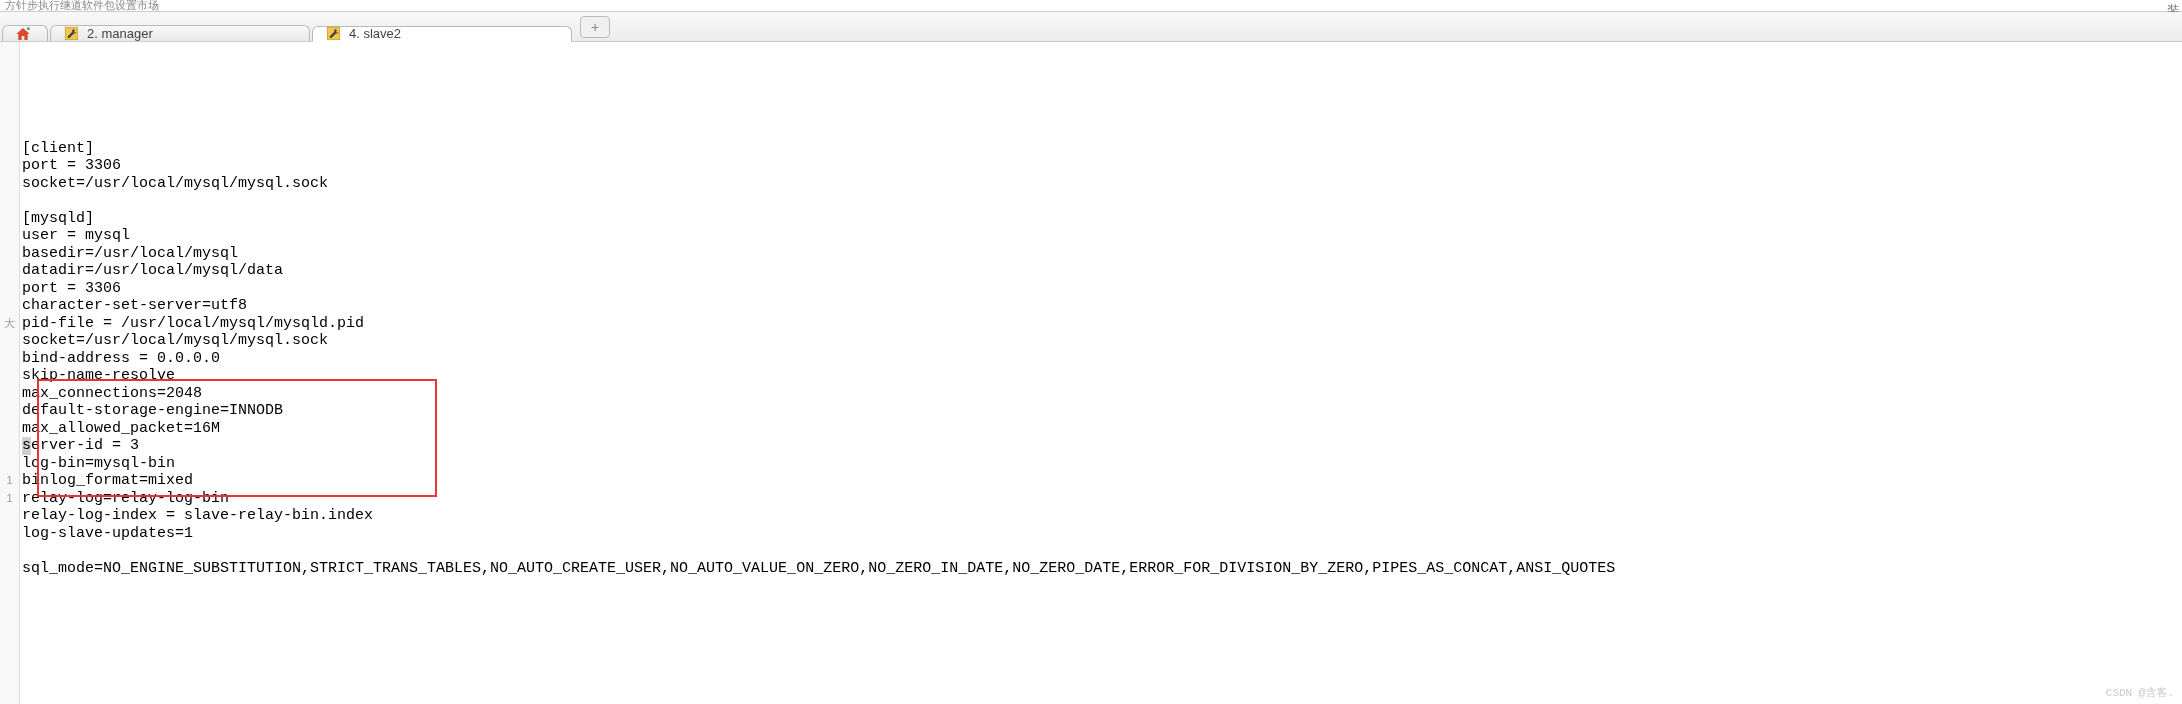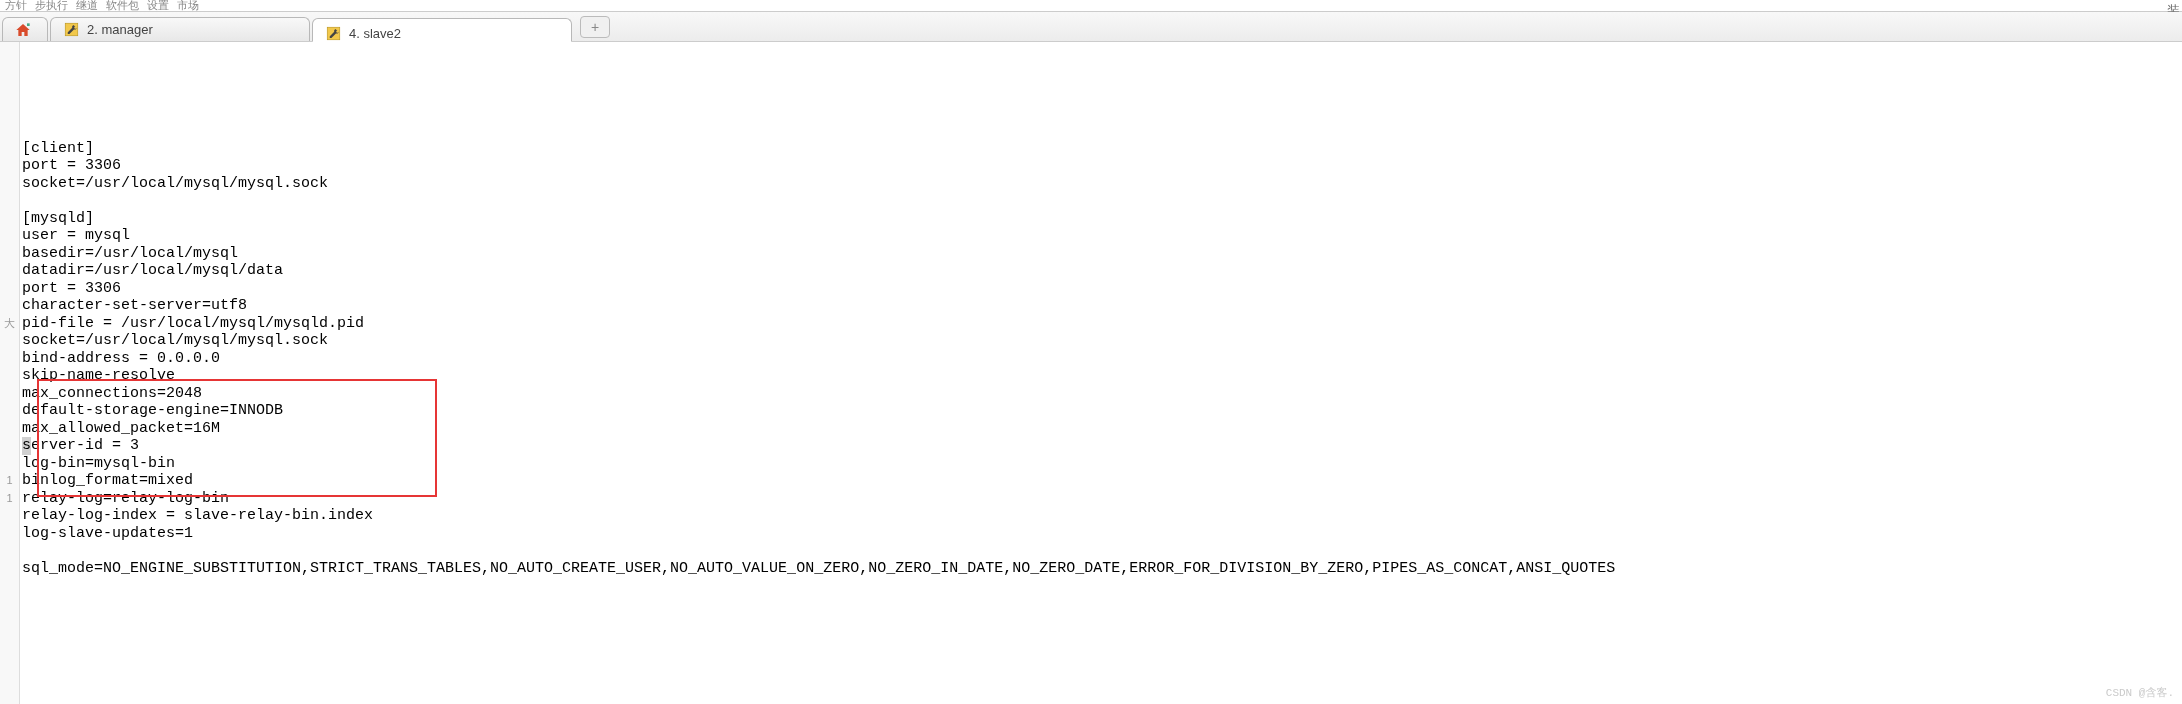--- a/index.html
+++ b/index.html
@@ -15,36 +15,36 @@
     }
     .top-menu {
       height: 12px;
       background: #fff;
       border-bottom: 1px solid #ccc;
       display: flex;
       align-items: center;
       padding-left: 5px;
       color: #888;
       font-size: 11px;
-      gap: 8px;
+      gap: 0;
     }
     .top-menu span {
       cursor: pointer;
     }
     .tab-bar {
       height: 30px;
       background: linear-gradient(#f8f8f8, #ececec);
       border-bottom: 1px solid #ccc;
       display: flex;
       align-items: flex-end;
       padding-left: 2px;
       position: relative;
     }
     .tab {
-      height: 24px;
+      height: 16px;
       min-width: 260px;
       background: linear-gradient(#f8f8f8, #e8e8e8);
       border: 1px solid #b8b8b8;
       border-bottom: none;
       border-radius: 6px 6px 0 0;
       display: flex;
       align-items: center;
       padding: 0 12px;
       margin-right: 2px;
       cursor: pointer;

